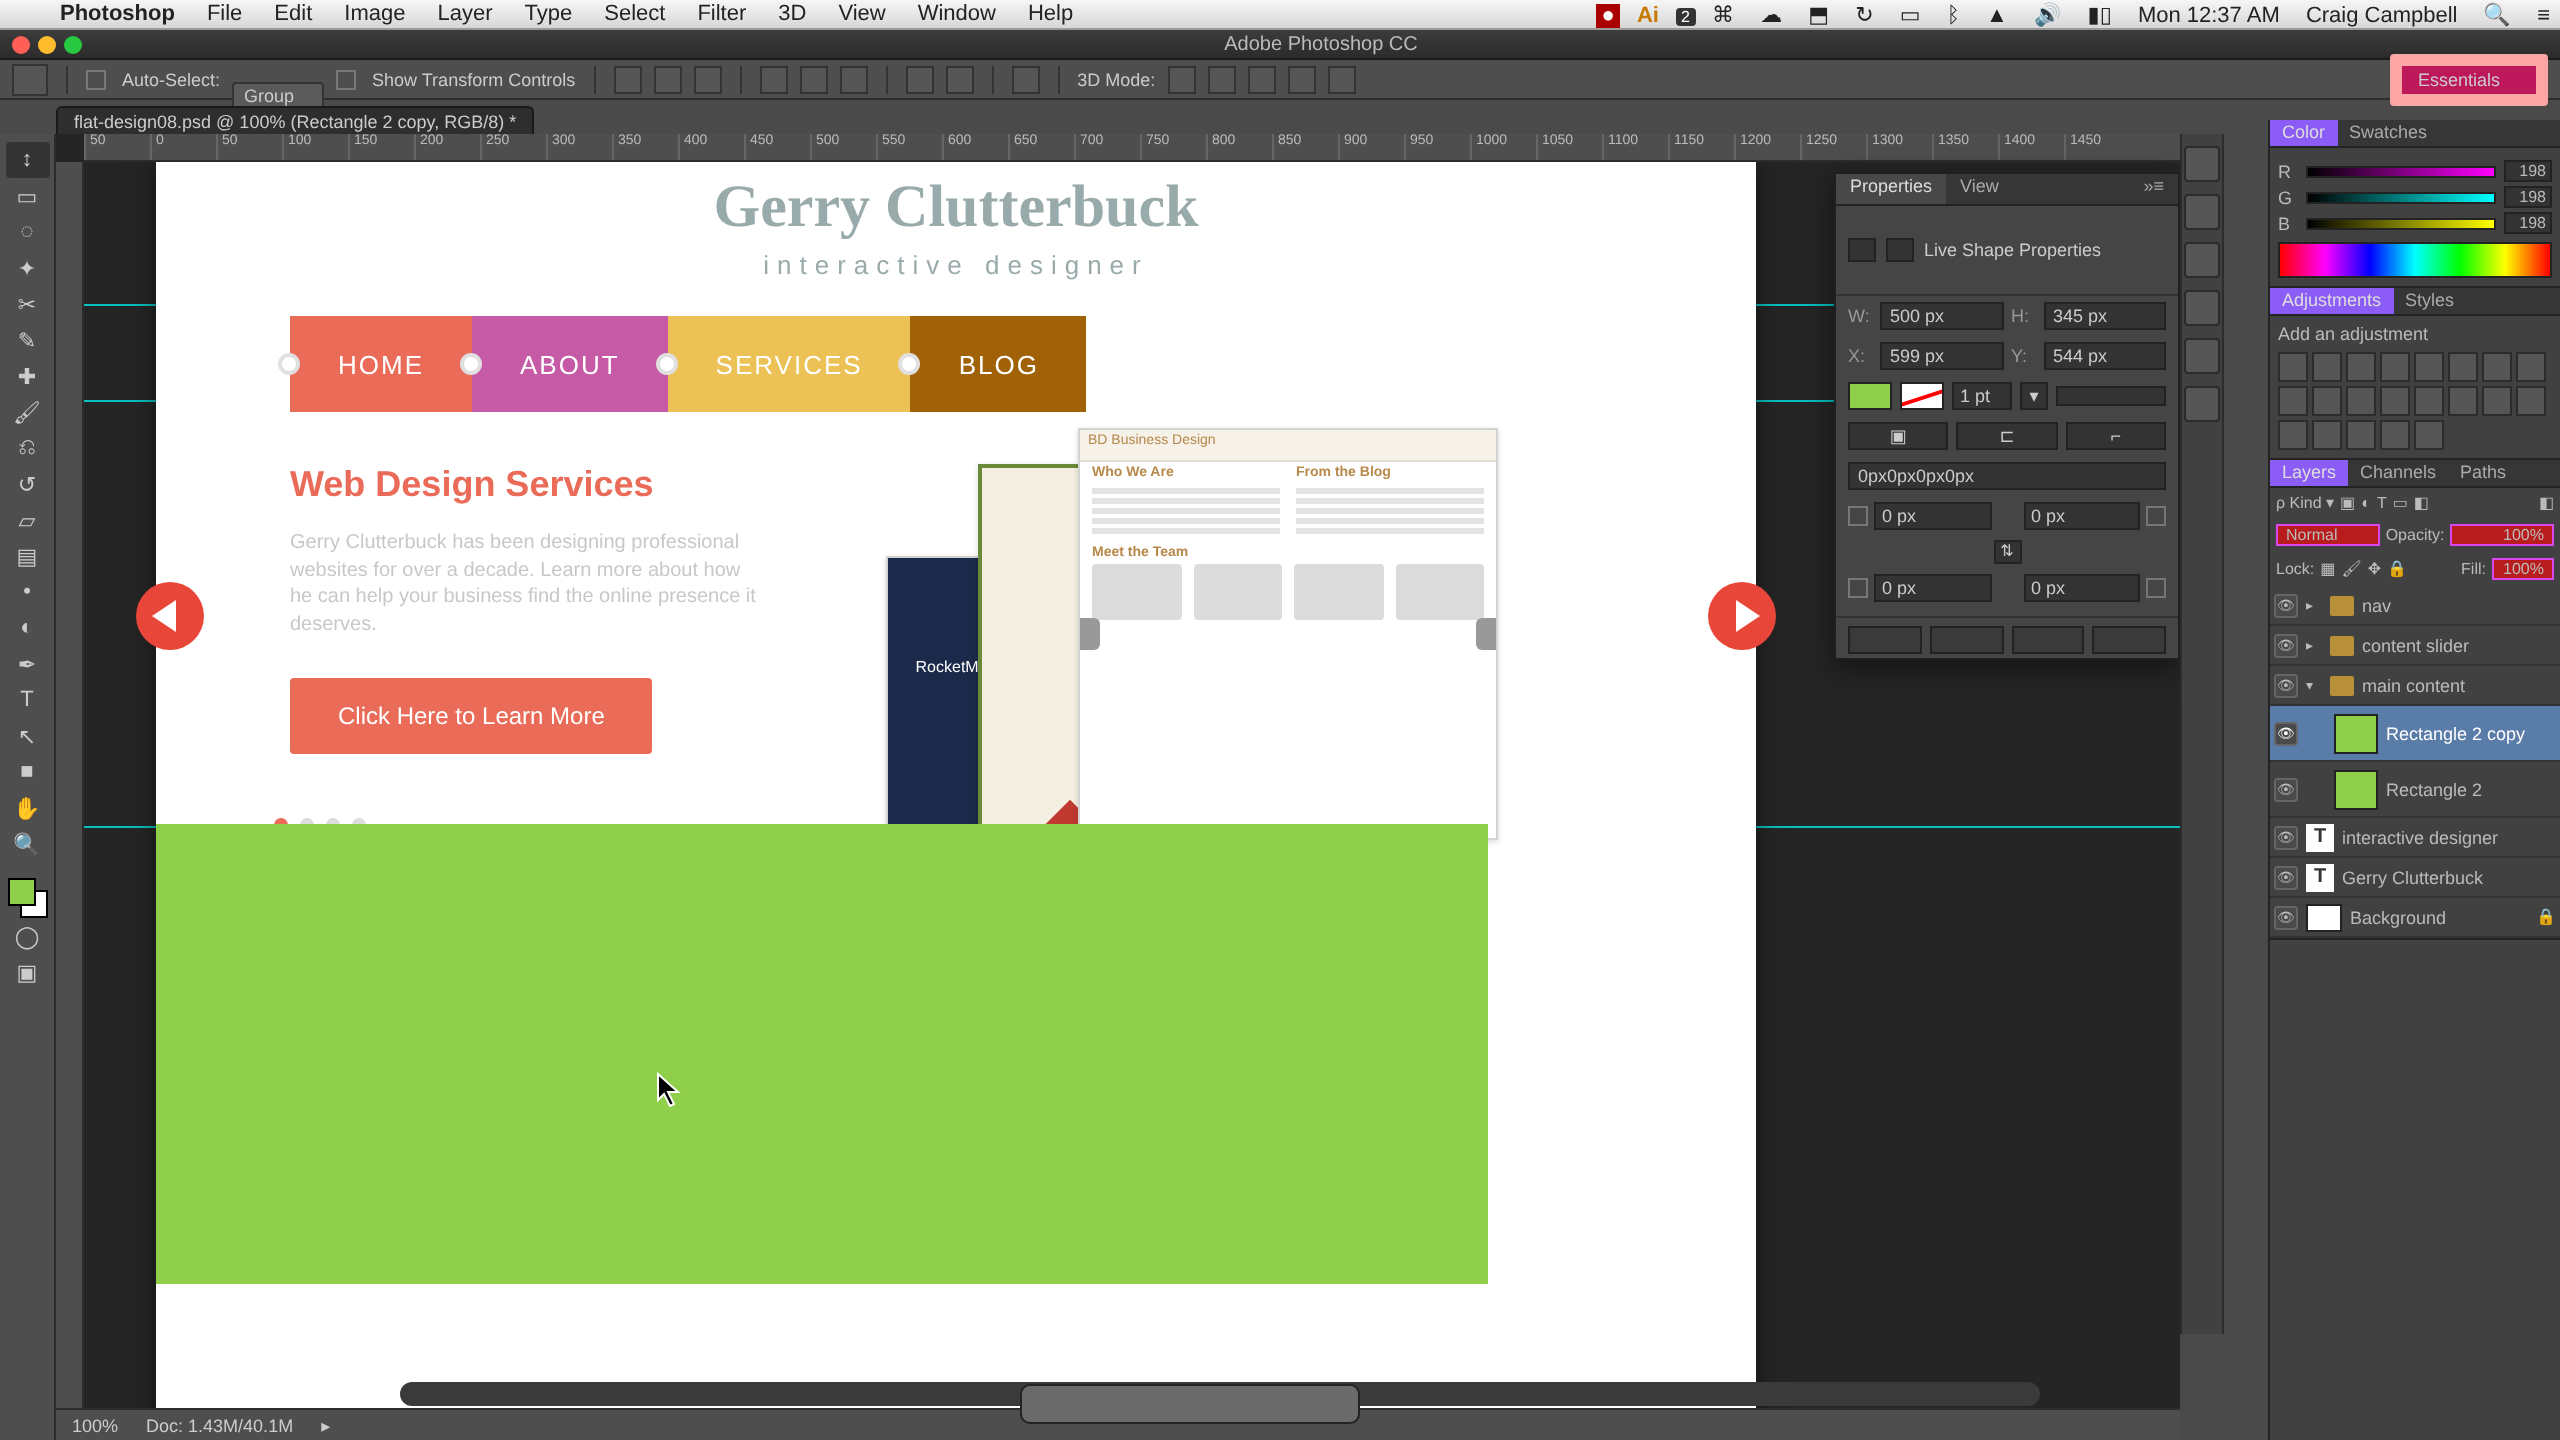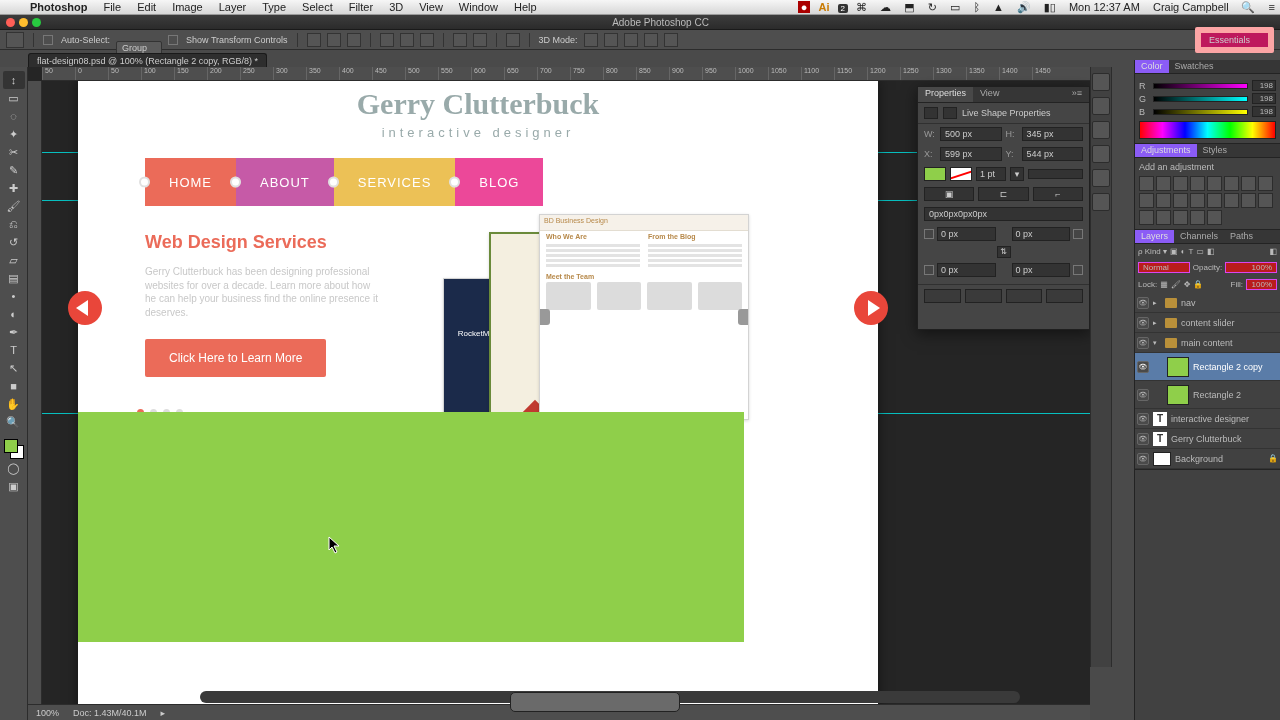--- a/index.html
+++ b/index.html
@@ -84,21 +84,21 @@
 .layer-top { display: flex; align-items: center; gap: 3px; padding: 3px; font-size: 8px; }
 .layer-top .field { background: #b91c1c; border: 1px solid #d946ef; padding: 0 4px; flex: 1; }
 .layer-top .sm { width: 28px; text-align: right; }
 
 
 #props { position: absolute; left: 917px; top: 86px; width: 173px; height: 244px;
   background: #454545; border: 1px solid #1f1f1f; box-shadow: 0 4px 14px rgba(0,0,0,.5); font-size: 9px; color: #ccc; }
 #props .tabs { display: flex; background: #363636; height: 16px; border-bottom: 1px solid #232323; }
 #props .tabs .tb { padding: 1px 7px; color: #aaa; }
 #props .tabs .tb.act { background: #484848; color: #ddd; }
-#props .hdr { display: flex; align-items: center; gap: 5px; padding: 4px 6px; border-bottom: 1px solid #303030; }
+#props .hdr { display: flex; align-items: center; gap: 5px; padding: 16px 6px; border-bottom: 1px solid #303030; }
 #props .hdr .pic { width: 14px; height: 12px; background: #333; border: 1px solid #222; }
 #props .row2 { display: flex; align-items: center; gap: 4px; padding: 3px 6px; }
 #props .row2 .k { width: 12px; color: #999; }
 #props .row2 .v { flex: 1; background: #333; border: 1px solid #222; padding: 1px 4px; }
 #props .fillrow { display: flex; align-items: center; gap: 4px; padding: 3px 6px; }
 #props .swatch { width: 22px; height: 14px; background: #8fcf4a; border: 1px solid #222; }
 #props .swatch.none { background: #fff; position: relative; }
 #props .swatch.none::after { content:""; position:absolute; left:0; right:0; top:50%; border-top:2px solid red; transform: skewY(-18deg); }
 #props .numf { width: 30px; background: #333; border: 1px solid #222; padding: 1px 3px; }
 #props .dash { flex: 1; height: 10px; background: #333; border: 1px solid #222; }
@@ -125,21 +125,21 @@
 .g-ext-v { position: absolute; top: 0; bottom: 0; width: 1px; background: rgba(0,230,230,.8); }
 .g-ext-h { position: absolute; left: 0; right: 0; height: 1px; background: rgba(0,230,230,.8); }
 
 #doc .title { text-align: center; padding-top: 8px; font-family: Georgia, serif; font-size: 30px; font-weight: bold; color: #9aa; }
 #doc .subtitle { text-align: center; font-size: 13px; letter-spacing: 4px; color: #9aa; margin-top: 4px; }
 #doc nav { display: flex; margin-top: 18px; height: 48px; }
 #doc nav .ni { flex: 0 0 auto; display:flex; align-items:center; position:relative; color:#fff; font-size:13px; letter-spacing:1px; }
 #doc nav .ni .txt { padding: 0 24px; height: 100%; display:flex; align-items:center; }
 #doc nav .dot { width:11px; height:11px; border-radius:50%; background:#fff; position:absolute; left:-6px; top:50%; transform:translateY(-50%); box-shadow:inset 0 0 0 2px rgba(0,0,0,.12); }
 #doc nav .dot.end { left:auto; right:-6px; }
-.ni.home{background:#eb6b59}.ni.about{background:#c65aa7}.ni.services{background:#ecc156}.ni.blog{background:#ec4899}.ni.contact{background:#6dd0cc}
+.ni.home{background:#eb6b59}.ni.about{background:#c65aa7}.ni.services{background:#ecc156}.ni.blog{background:#a16207}.ni.contact{background:#6dd0cc}
 
 #doc .slider { position: relative; margin: 0 67px; height: 214px; padding-top: 0; }
 #doc .slider .left { position:absolute; left:0; top:26px; width:236px; }
 #doc .slider .left h3 { color:#eb6b59; font-size:18px; font-weight:bold; }
 #doc .slider .left p { color:#c8c8c8; font-size:10px; line-height:1.35; margin-top:12px; }
 #doc .slider .left .cta { display:inline-block; margin-top:20px; background:#eb6b59; color:#fff; font-size:12px; padding:12px 24px; border-radius:2px; }
 #doc .slider .pager { position:absolute; left:-8px; bottom:4px; display:flex; gap:6px; }
 #doc .slider .pager .p { width:7px; height:7px; border-radius:50%; background:#ddd; }
 #doc .slider .pager .p.on { background:#eb6b59; }
 #doc .arrow { position:absolute; top:212px; width:34px; height:34px; border-radius:50%; background:#e9463a; }

